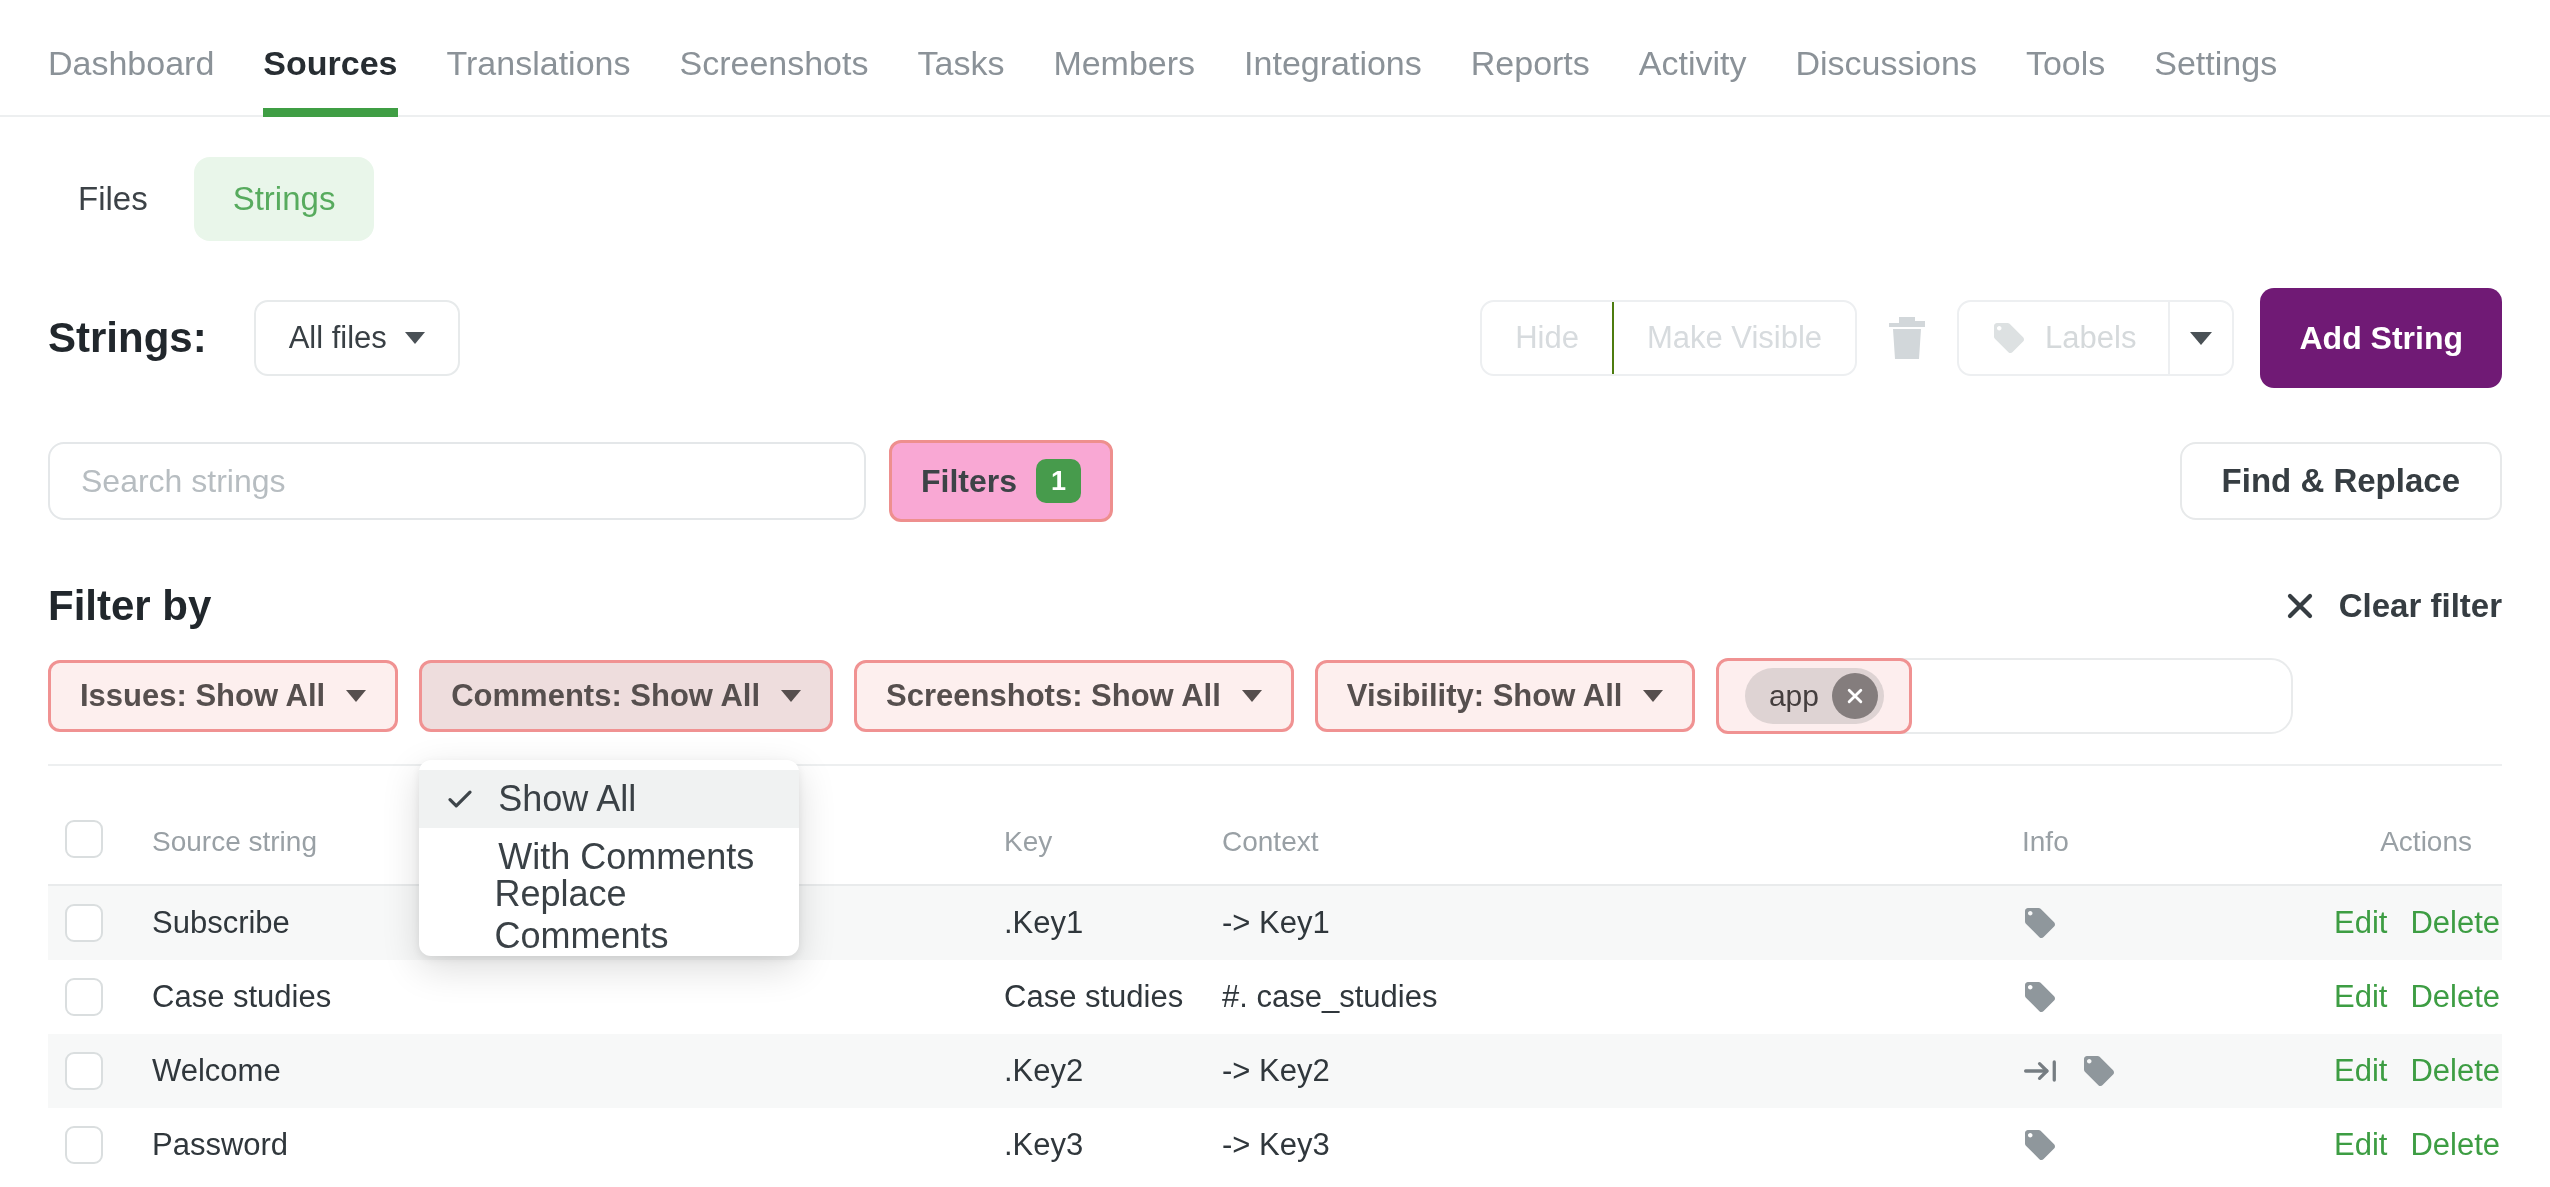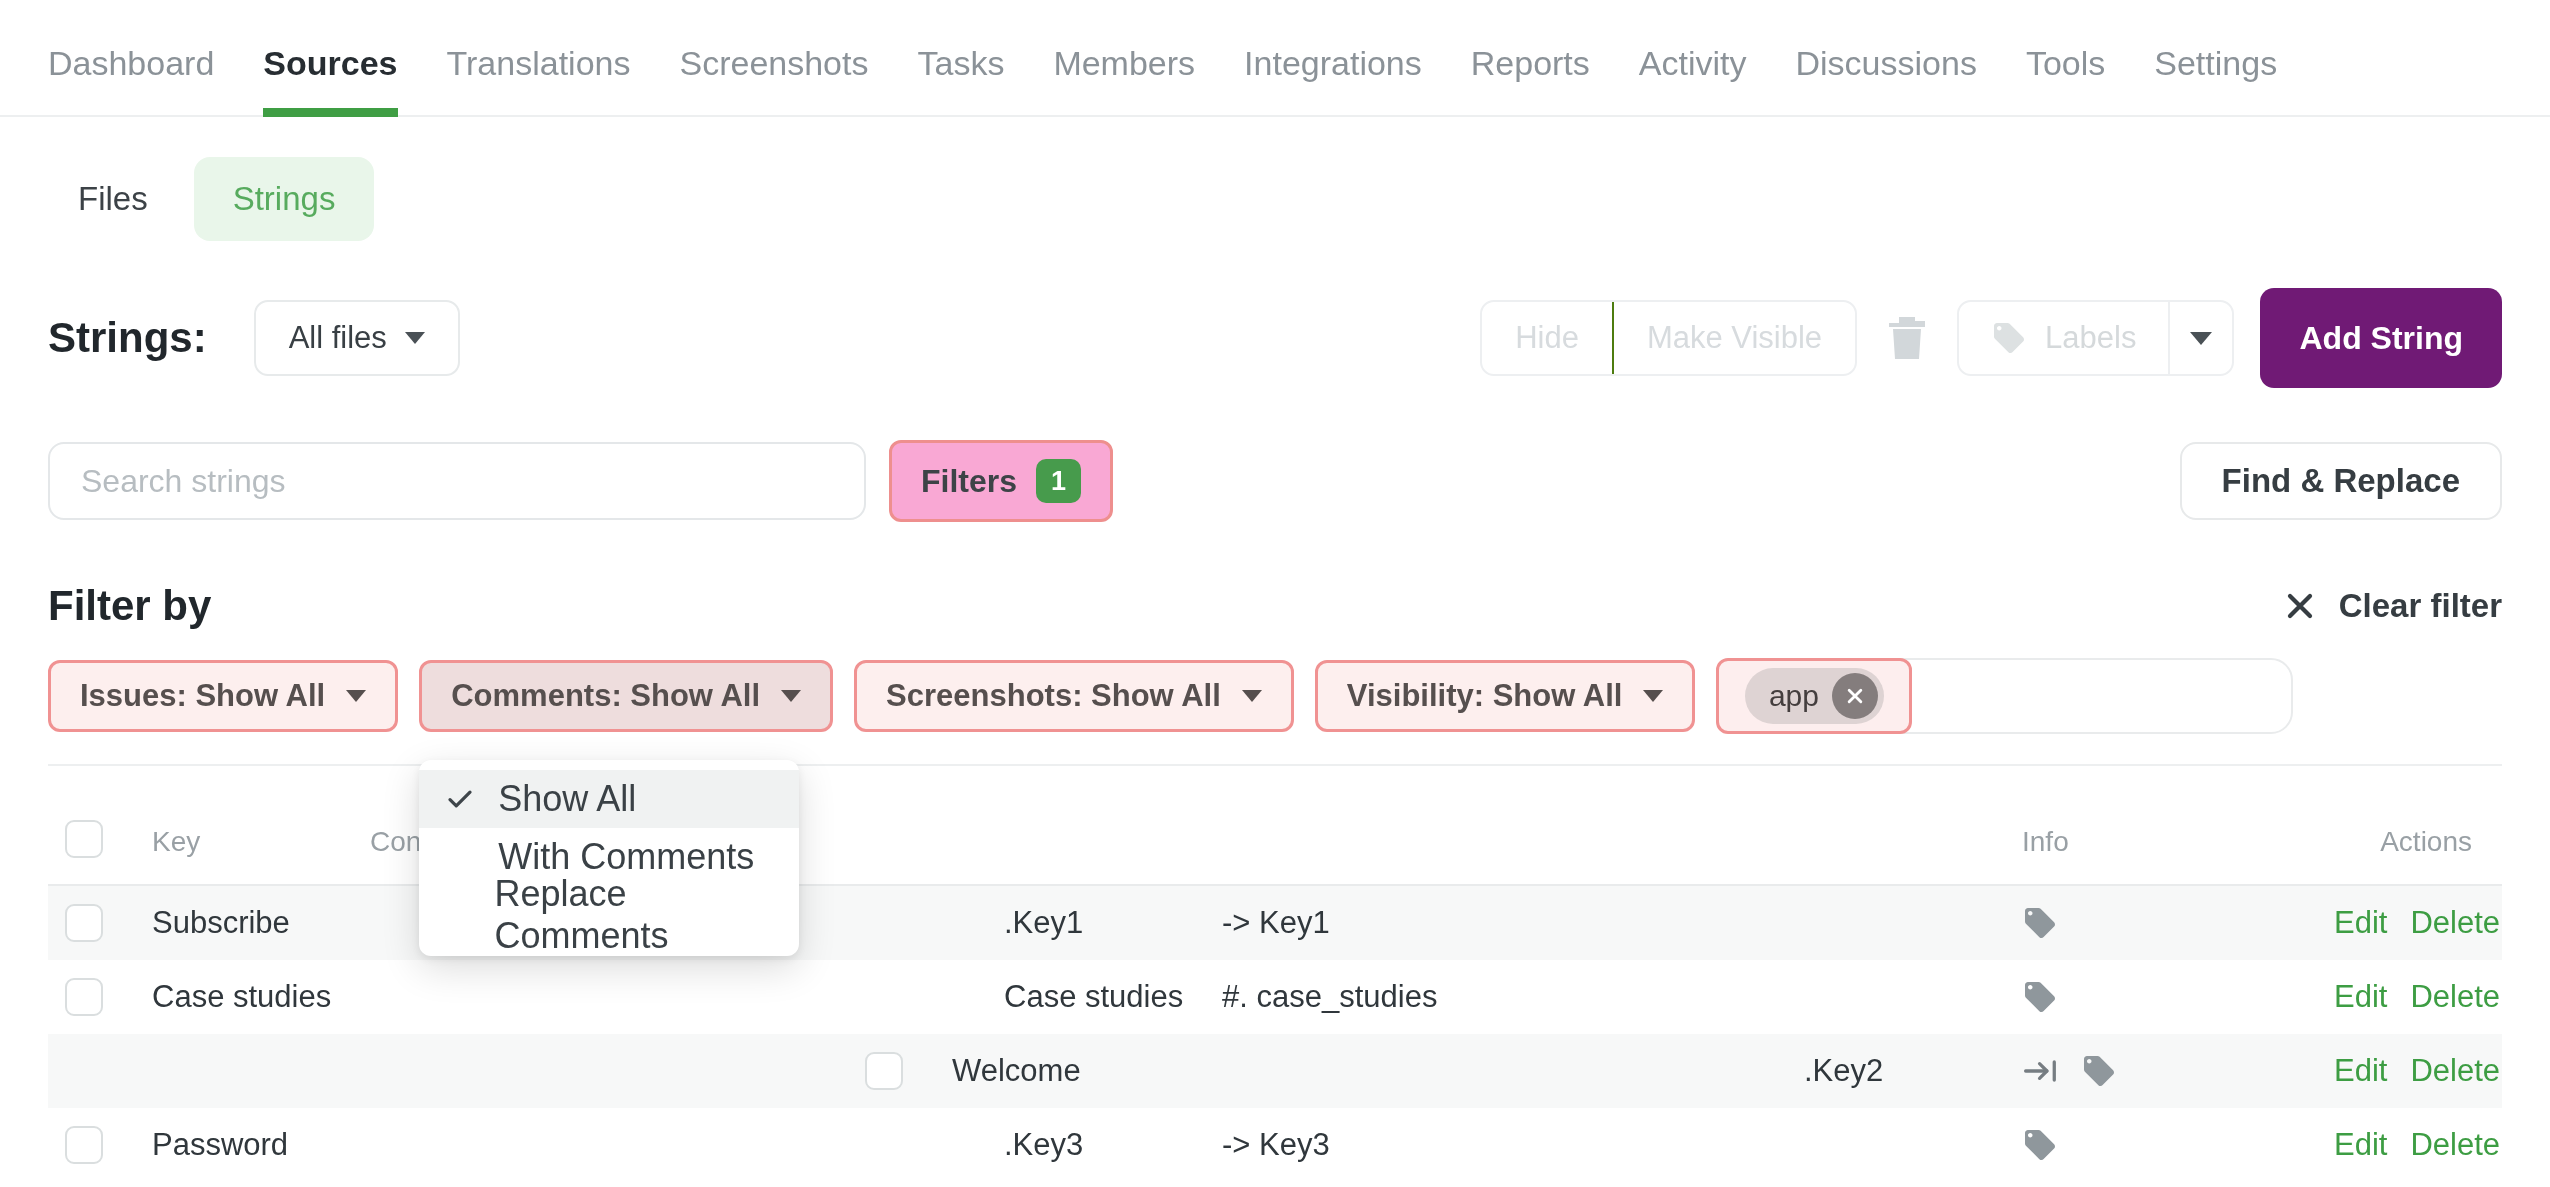--- a/index.html
+++ b/index.html
@@ -236,20 +236,21 @@
   </div>
 </div>
 
 <div class="divider"></div>
 
 <div class="table">
   <div class="thead">
     <div class="col-check">
       <div class="checkbox"></div>
     </div>
+    <div class="col-source">Source string</div>
     <div class="col-key">Key</div>
     <div class="col-context">Context</div>
     <div class="col-info">Info</div>
     <div class="col-actions">Actions</div>
   </div>
 
   <div class="trow shaded">
     <div class="col-check">
         <div class="checkbox"></div>
       </div>
@@ -288,20 +289,21 @@
       <span class="link">Delete</span>
     </div>
   </div>
 
   <div class="trow shaded">
     <div class="col-check">
         <div class="checkbox"></div>
       </div>
     <div class="col-source">Welcome</div>
     <div class="col-key">.Key2</div>
+    <div class="col-context">-&gt; Key2</div>
     <div class="col-info">
       <span class="icon">
         <svg width="40" height="36" viewBox="0 0 24 22">
             <g stroke="#767d82" stroke-width="2" fill="none" stroke-linecap="round" stroke-linejoin="round">
               <path d="M2 11h13"></path>
               <path d="M10.5 6.5L15 11l-4.5 4.5"></path>
               <path d="M19.5 5.5v11"></path>
             </g>
           </svg>
       </span>

